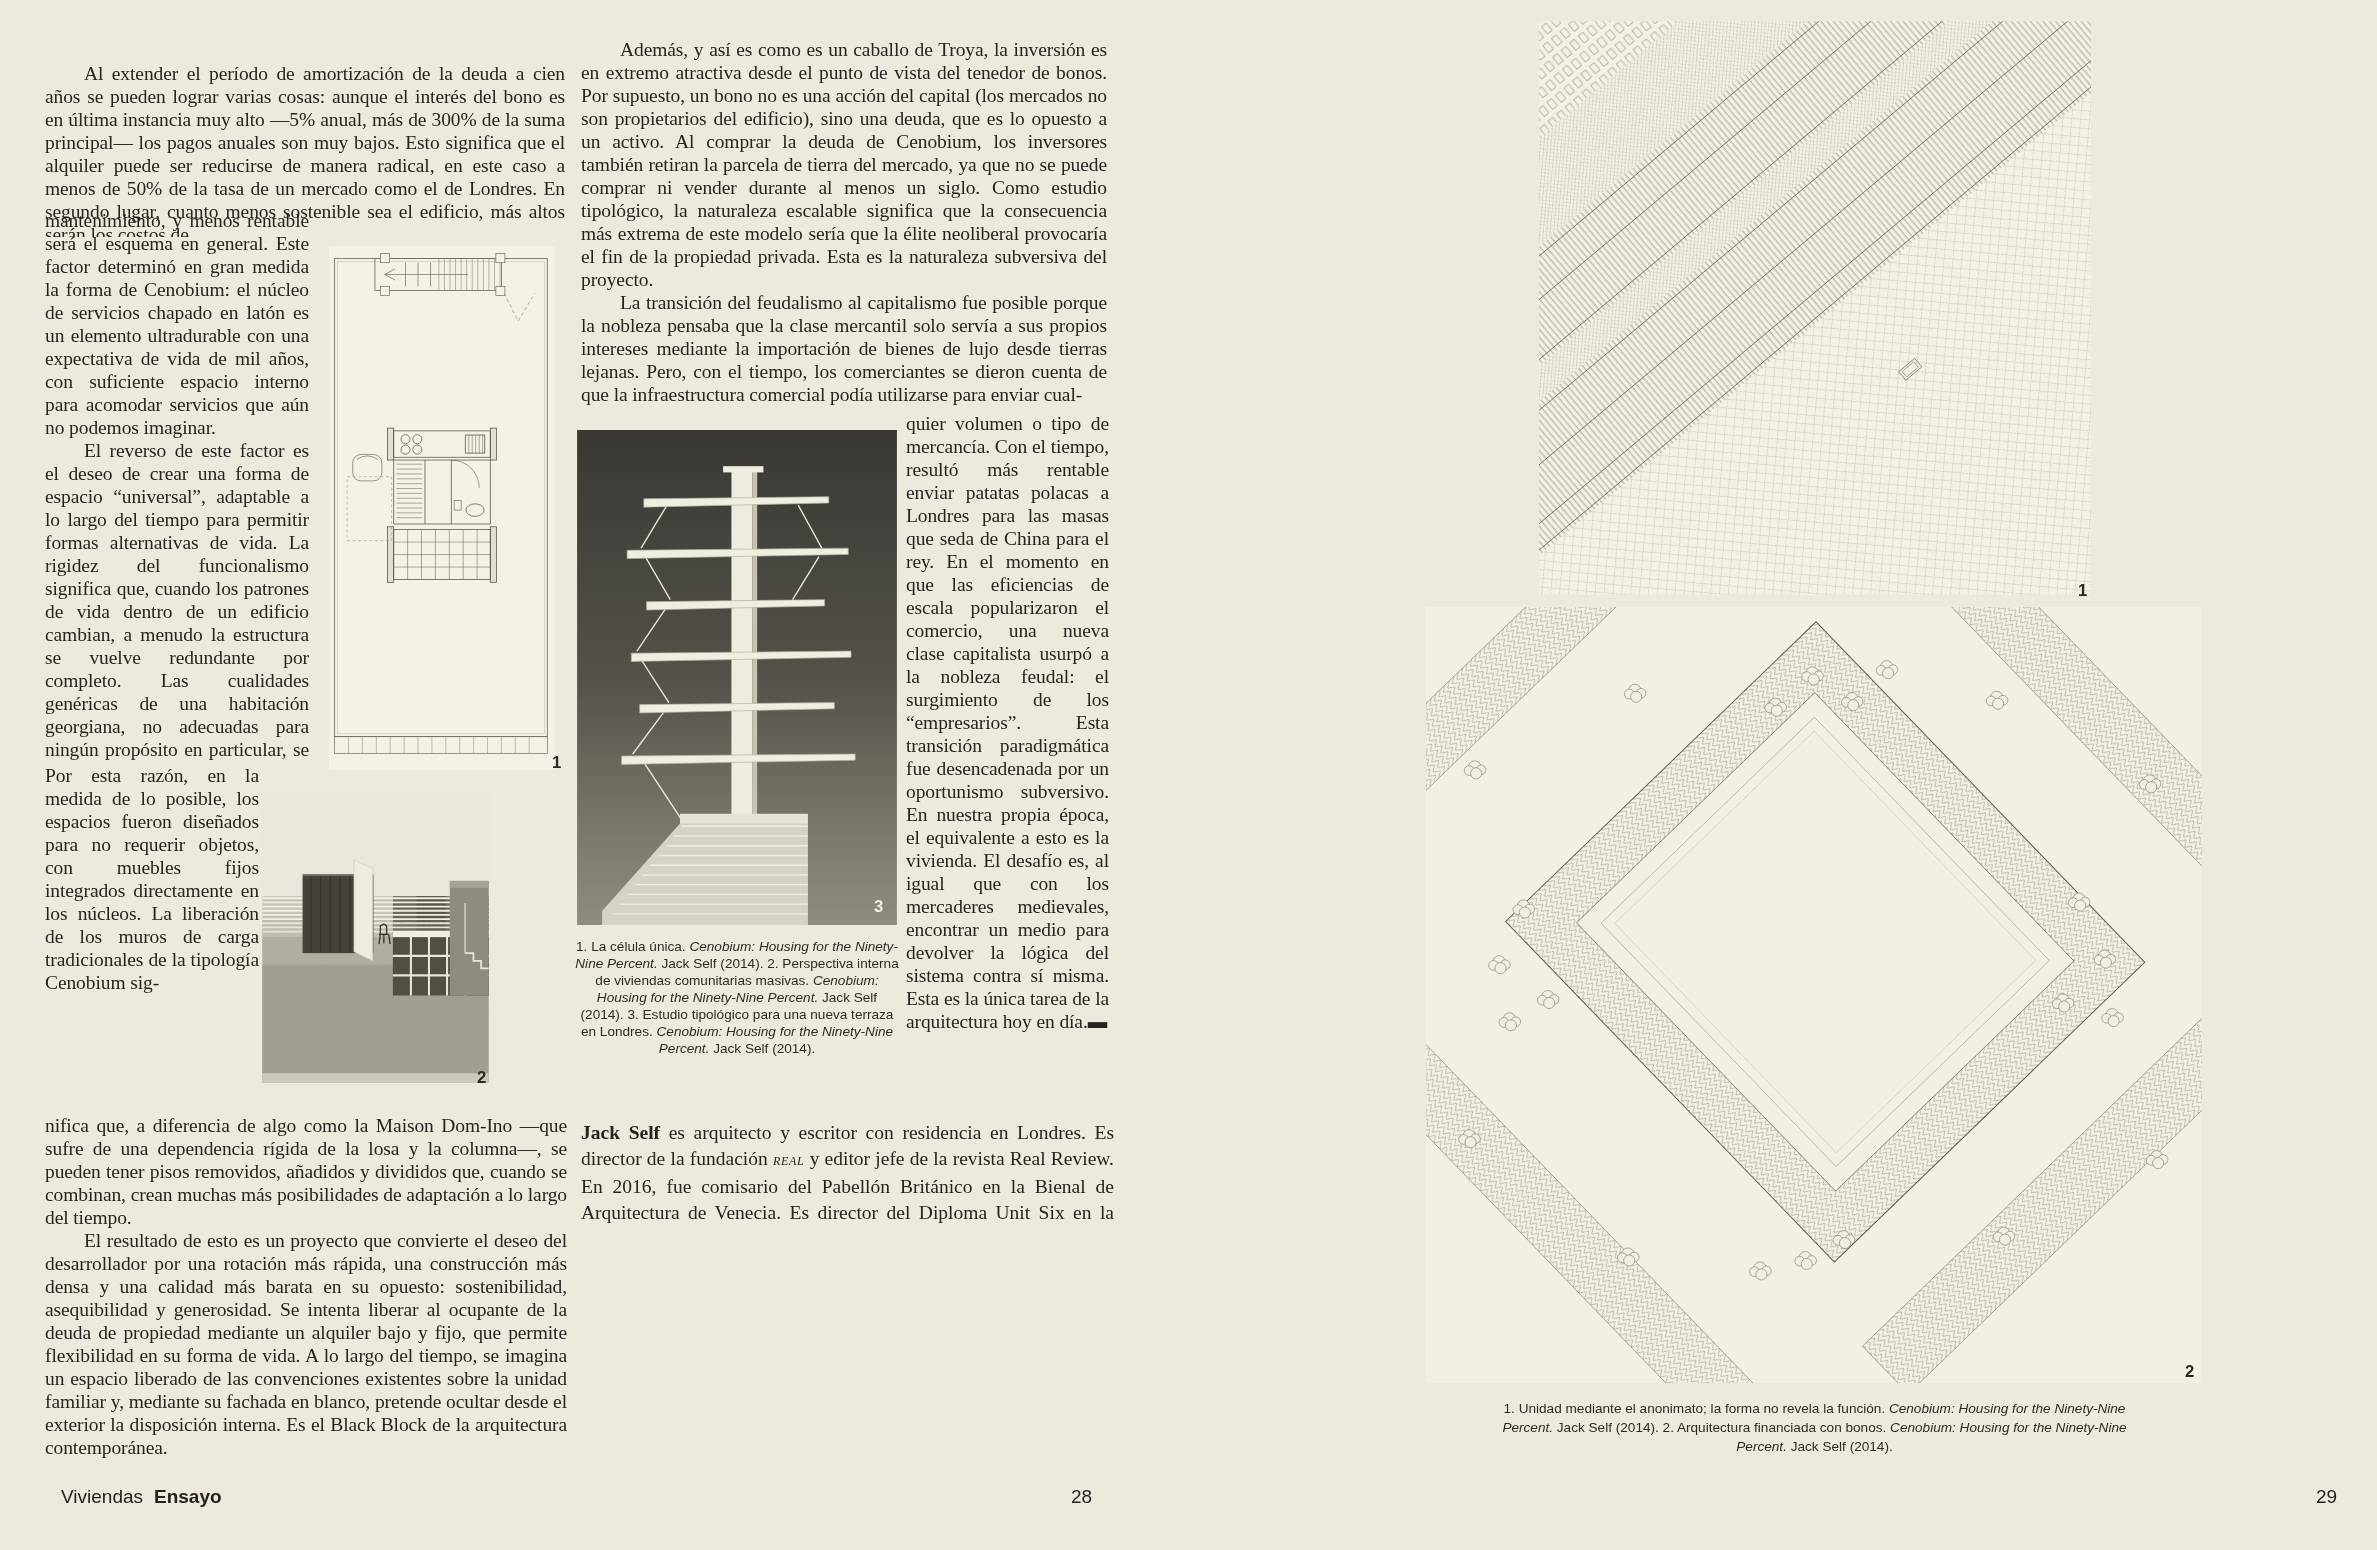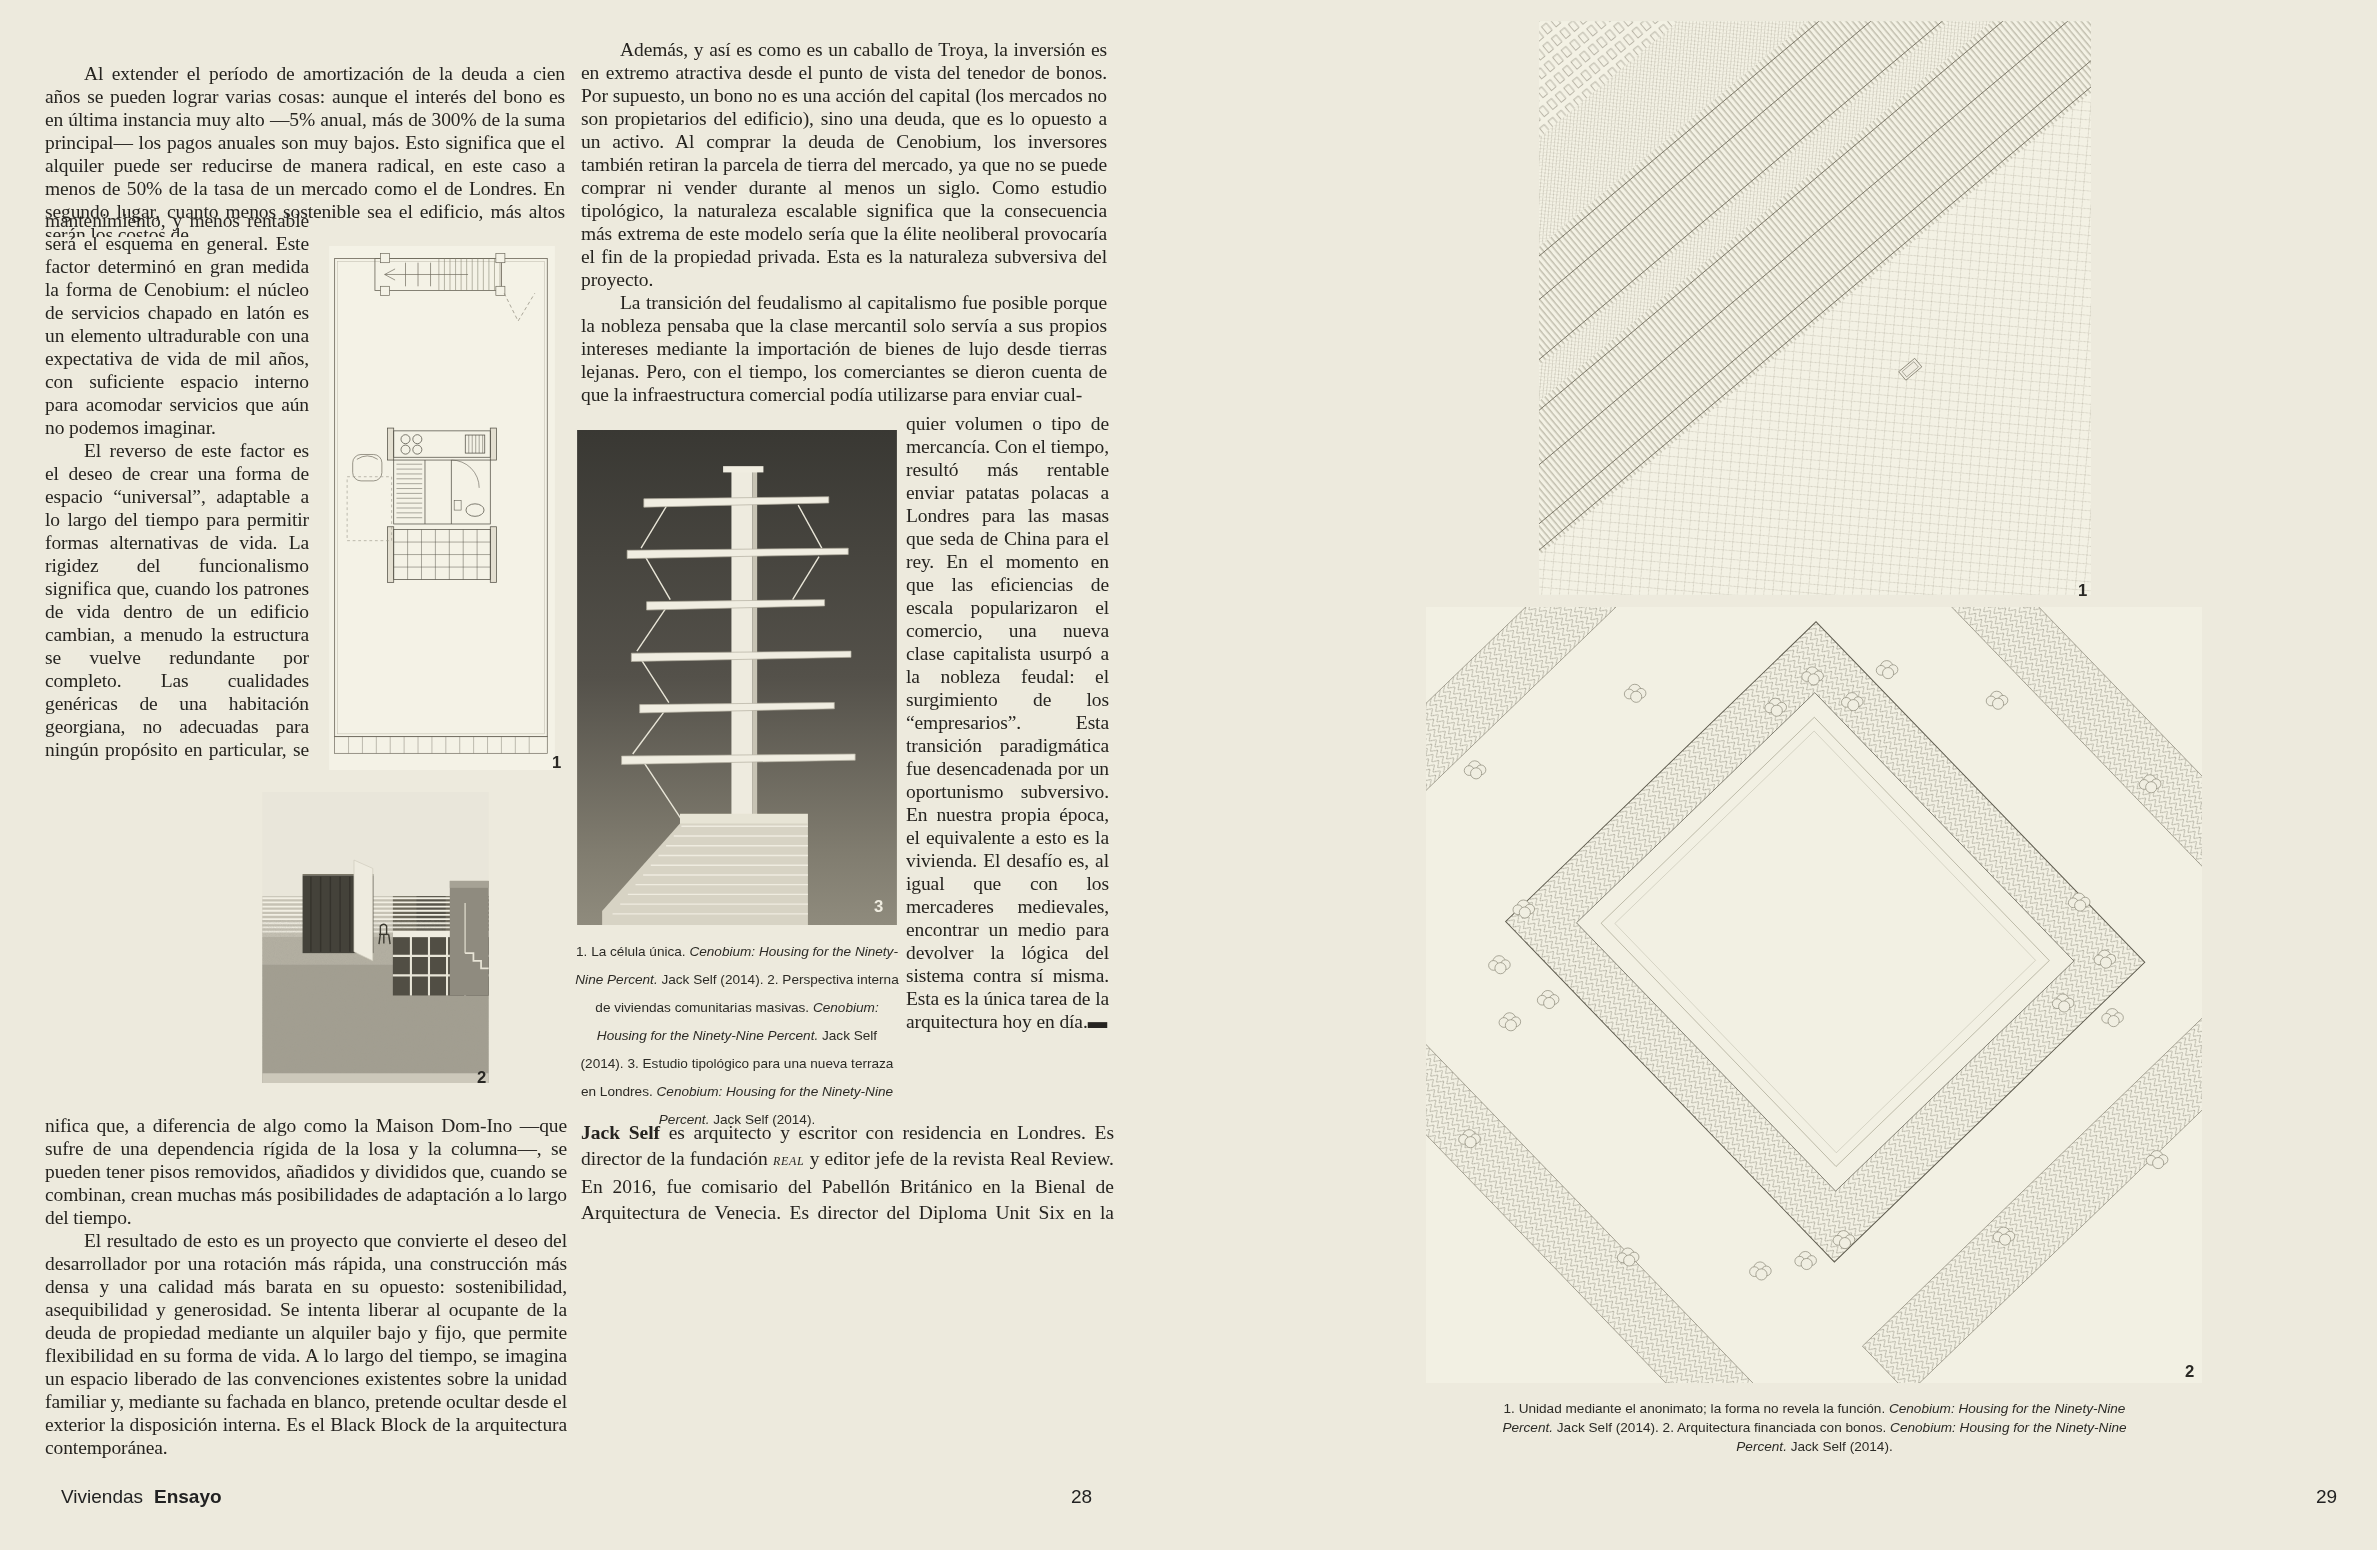--- a/index.html
+++ b/index.html
@@ -4,21 +4,21 @@
 <style>
   html,body{margin:0;padding:0;background:#c9c6b8;}
   .spread{position:relative;width:2377px;height:1550px;background:#edeadd;overflow:hidden;
           font-family:"Liberation Serif",serif;color:#262420;}
   .tb{position:absolute;text-align:justify;font-size:19.5px;line-height:23px;overflow:hidden;
       letter-spacing:-0.1px;}
   .tb p{margin:0;}
   .tb p+p{text-indent:39px;}
   .tb.indent-first p:first-child{text-indent:39px;}
   .caption{position:absolute;font-family:"Liberation Sans",sans-serif;font-size:13.6px;
-           line-height:28px;text-align:center;color:#2c2b26;}
+           line-height:17px;text-align:center;color:#2c2b26;}
   .it{font-style:italic;}
   .b{font-weight:bold;}
   .sc{font-size:12px;letter-spacing:0.7px;font-style:italic;}
   .bio{position:absolute;font-size:19.5px;line-height:26px;text-align:justify;overflow:hidden;}
   .figlabel{position:absolute;font-family:"Liberation Sans",sans-serif;font-weight:bold;
             font-size:16.7px;color:#2a2925;}
   .figlabel.light{color:#efece0;}
   .footer-item{position:absolute;font-family:"Liberation Sans",sans-serif;font-size:19px;color:#222;}
   svg{position:absolute;display:block;}
 </style>
@@ -30,20 +30,21 @@
   <div class="tb indent-first" style="left:45px;top:38px;width:520px;height:175px;margin-top:24px;">
       <p>Al extender el período de amortización de la deuda a cien años se pueden lograr varias cosas: aunque el interés del bono es en última instancia muy alto —5% anual, más de 300% de la suma principal— los pagos anuales son muy bajos. Esto significa que el alquiler puede ser reducirse de manera radical, en este caso a menos de 50% de la tasa de un mercado como el de Londres. En segundo lugar, cuanto menos sostenible sea el edificio, más altos serán los costos de</p>
     </div>
 
   <div class="tb" style="left:45px;top:209px;width:264px;height:556px;">
       <p>mantenimiento, y menos rentable será el esquema en general. Este factor determinó en gran medida la forma de Cenobium: el núcleo de servicios chapado en latón es un elemento ultradurable con una expectativa de vida de mil años, con suficiente espacio interno para acomodar servicios que aún no podemos imaginar.</p>
       <p>El reverso de este factor es el deseo de crear una forma de espacio “universal”, adaptable a lo largo del tiempo para permitir formas alternativas de vida. La rigidez del funcionalismo significa que, cuando los patrones de vida dentro de un edificio cambian, a menudo la estructura se vuelve redundante por completo. Las cualidades genéricas de una habitación georgiana, no adecuadas para ningún propósito en particular, se prestan mucho</p>
     </div>
 
   <div class="tb" style="left:45px;top:764px;width:214px;height:352px;">
+      <p>Por esta razón, en la medida de lo posible, los espacios fueron diseñados para no requerir objetos, con muebles fijos integrados directamente en los núcleos. La liberación de los muros de carga tradicionales de la tipología Cenobium sig-</p>
     </div>
 
   <div class="tb" style="left:45px;top:1114px;width:522px;height:358px;">
       <p>nifica que, a diferencia de algo como la Maison Dom-Ino —que sufre de una dependencia rígida de la losa y la columna—, se pueden tener pisos removidos, añadidos y divididos que, cuando se combinan, crean muchas más posibilidades de adaptación a lo largo del tiempo.</p>
       <p>El resultado de esto es un proyecto que convierte el deseo del desarrollador por una rotación más rápida, una construcción más densa y una calidad más barata en su opuesto: sostenibilidad, asequibilidad y generosidad. Se intenta liberar al ocupante de la deuda de propiedad mediante un alquiler bajo y fijo, que permite flexibilidad en su forma de vida. A lo largo del tiempo, se imagina un espacio liberado de las convenciones existentes sobre la unidad familiar y, mediante su fachada en blanco, pretende ocultar desde el exterior la disposición interna. Es el Black Block de la arquitectura contemporánea.</p>
     </div>
 
   <div class="tb indent-first" style="left:581px;top:38px;width:526px;height:391px;">
       <p>Además, y así es como es un caballo de Troya, la inversión es en extremo atractiva desde el punto de vista del tenedor de bonos. Por supuesto, un bono no es una acción del capital (los mercados no son propietarios del edificio), sino una deuda, que es lo opuesto a un activo. Al comprar la deuda de Cenobium, los inversores también retiran la parcela de tierra del mercado, ya que no se puede comprar ni vender durante al menos un siglo. Como estudio tipológico, la naturaleza escalable significa que la consecuencia más extrema de este modelo sería que la élite neoliberal provocaría el fin de la propiedad privada. Esta es la naturaleza subversiva del proyecto.</p>
       <p>La transición del feudalismo al capitalismo fue posible porque la nobleza pensaba que la clase mercantil solo servía a sus propios intereses mediante la importación de bienes de lujo desde tierras lejanas. Pero, con el tiempo, los comerciantes se dieron cuenta de que la infraestructura comercial podía utilizarse para enviar cual-</p>

